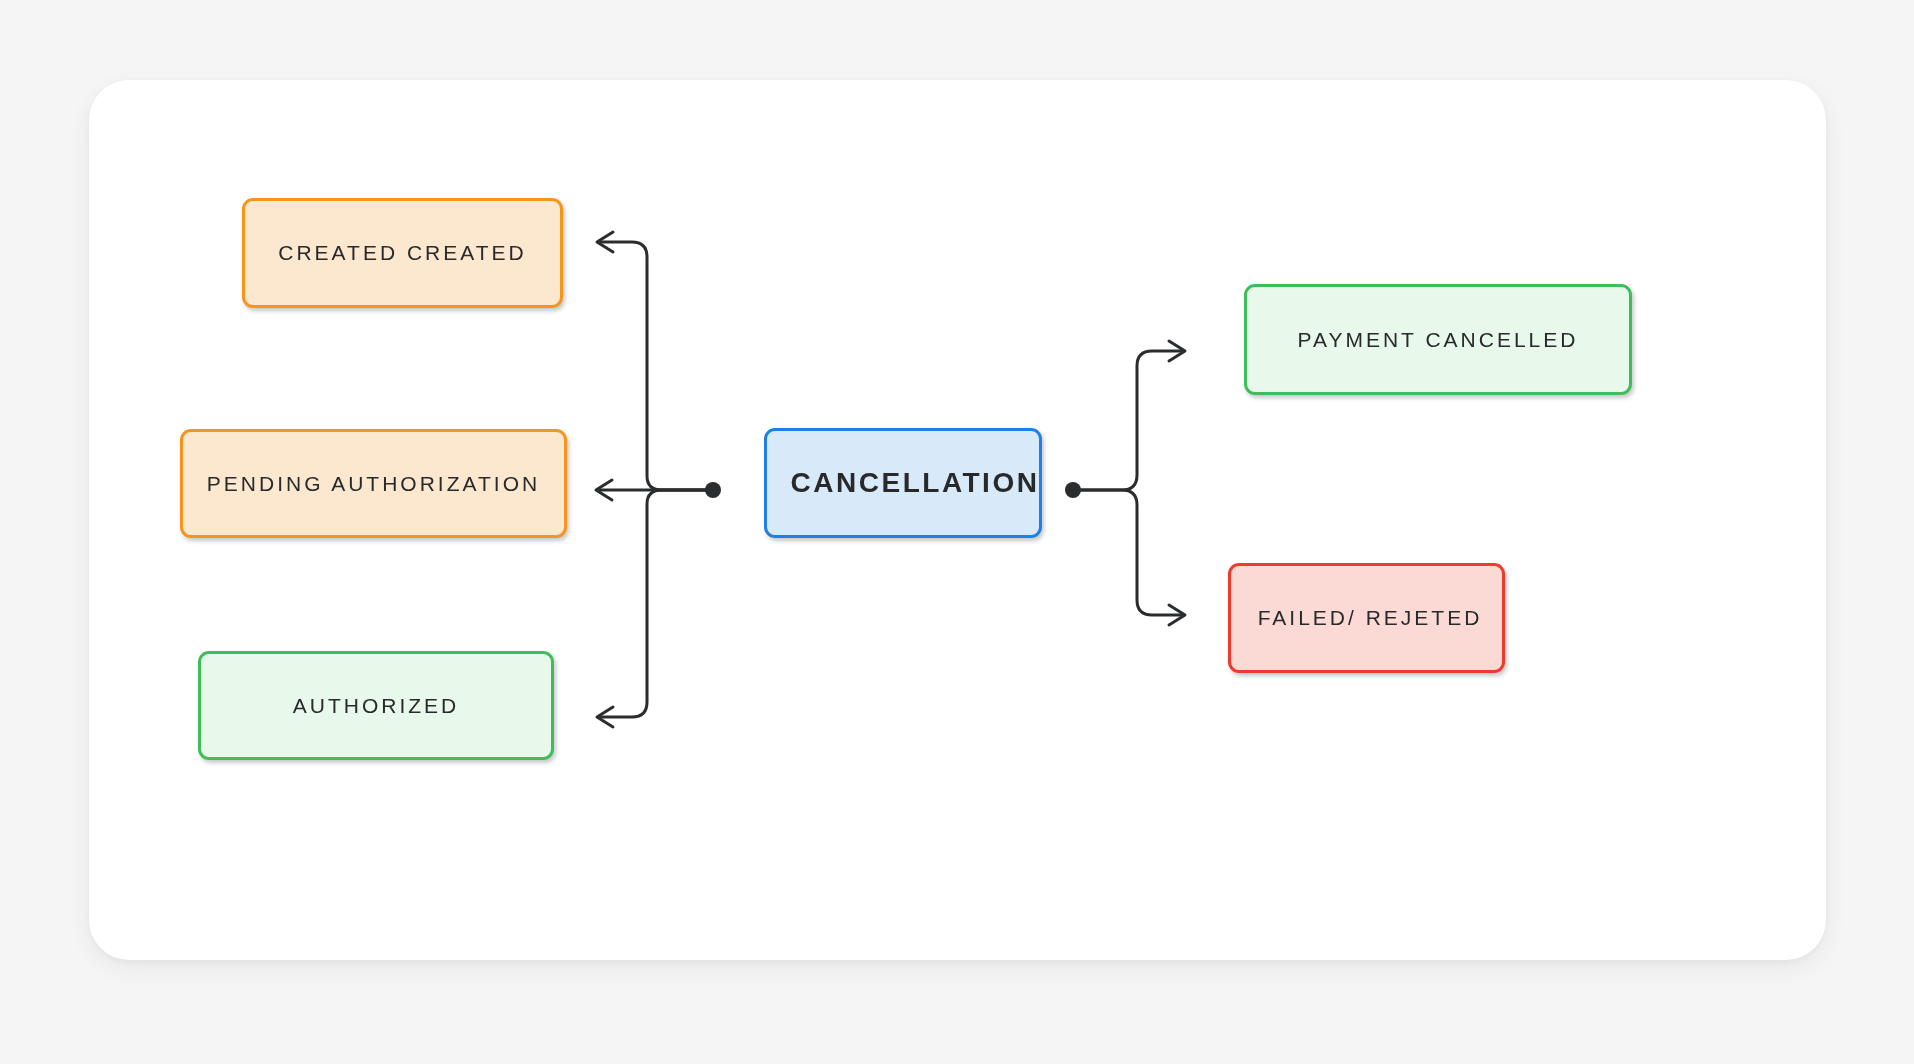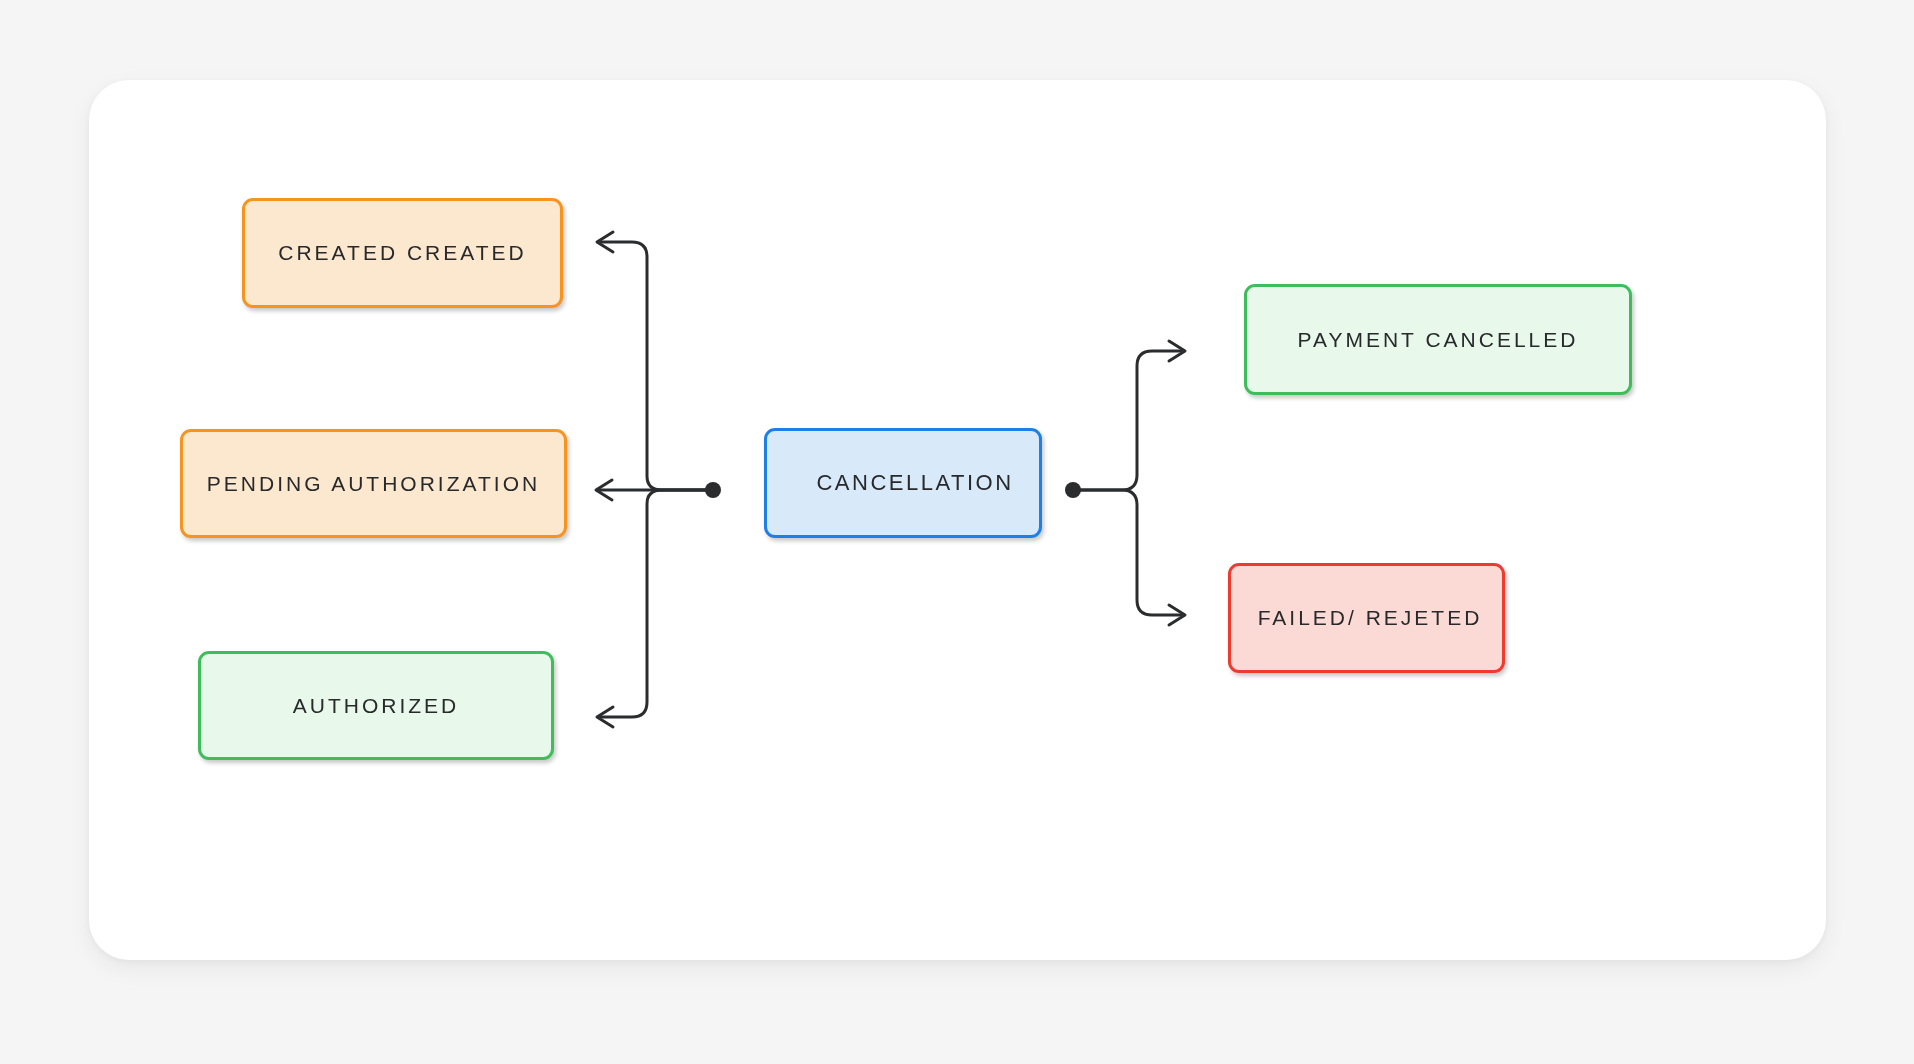--- a/index.html
+++ b/index.html
@@ -28,21 +28,21 @@
     font-size: 21px;
     letter-spacing: 3px;
     color: #28292b;
     box-shadow: 2px 3px 4px rgba(0,0,0,0.22);
     white-space: nowrap;
   }
   .node--orange { background: #fce8cf; border-color: #f7941e; }
   .node--green  { background: #e8f9ec; border-color: #3dbe5b; }
   .node--blue   { background: #d8e9fa; border-color: #1e7fe8; }
   .node--red    { background: #fbdad6; border-color: #ef3b2d; padding-left: 7px; }
-  .node--bold   { font-weight: normal; letter-spacing: 2.5px; font-size: 22px; padding-left: 24px; }
+  .node--bold   { font-weight: bold; letter-spacing: 2.5px; font-size: 28px; padding-left: 24px; }
 
   #node-payment-created       { left: 242px;  top: 198px; width: 321px; height: 110px; }
   #node-pending-authorization { left: 180px;  top: 429px; width: 387px; height: 109px; }
   #node-authorized            { left: 198px;  top: 651px; width: 356px; height: 109px; }
   #node-cancellation          { left: 764px;  top: 428px; width: 278px; height: 110px; }
   #node-payment-cancelled     { left: 1230px; top: 284px; width: 388px; height: 111px; margin-left: 14px; }
   #node-failed-rejected       { left: 1228px; top: 563px; width: 277px; height: 110px; }
 
   svg.connectors {
     position: absolute;

